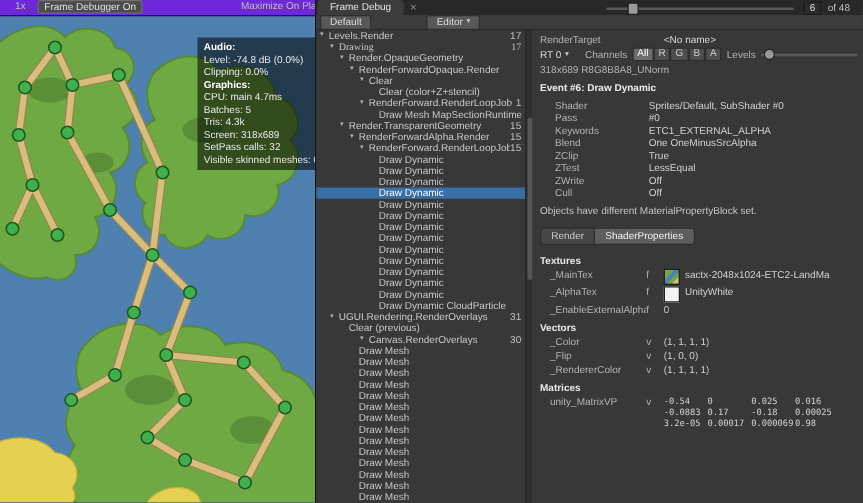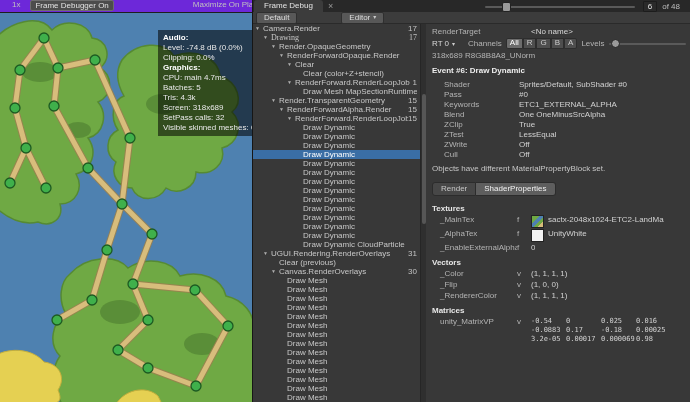--- a/index.html
+++ b/index.html
@@ -203,21 +203,21 @@
       <span class="btn">Default</span>
       <span class="btn" id="editor-drop">
         <span>Editor</span>
         <span class="caret">▾</span>
       </span>
     </div>
 
     <div id="tree">
         <div class="trow" style="padding-left: 2px;">
           <span class="arr">▼</span>
-          <span class="tlabel">Camera.Render</span>
+          <span class="tlabel">Levels.Render</span>
           <span class="tcount">17</span>
         </div>
         <div class="trow" style="padding-left: 10px; font-family: Liberation Serif, serif;">
           <span class="arr">▼</span>
           <span class="tlabel">Drawing</span>
           <span class="tcount">17</span>
         </div>
         <div class="trow" style="padding-left: 18px;">
           <span class="arr">▼</span>
           <span class="tlabel">Render.OpaqueGeometry</span>
@@ -336,21 +336,21 @@
         <div class="trow" style="padding-left: 10px;">
           <span class="arr">▼</span>
           <span class="tlabel">UGUI.Rendering.RenderOverlays</span>
           <span class="tcount">31</span>
         </div>
         <div class="trow" style="padding-left: 18px;">
           <span class="arr"></span>
           <span class="tlabel">Clear (previous)</span>
           <span class="tcount"></span>
         </div>
-        <div class="trow" style="padding-left: 18px;">
+        <div class="trow" style="padding-left: 34px;">
           <span class="arr">▼</span>
           <span class="tlabel">Canvas.RenderOverlays</span>
           <span class="tcount">30</span>
         </div>
         <div class="trow" style="padding-left: 26px;">
           <span class="arr"></span>
           <span class="tlabel">Draw Mesh</span>
           <span class="tcount"></span>
         </div>
         <div class="trow" style="padding-left: 26px;">

